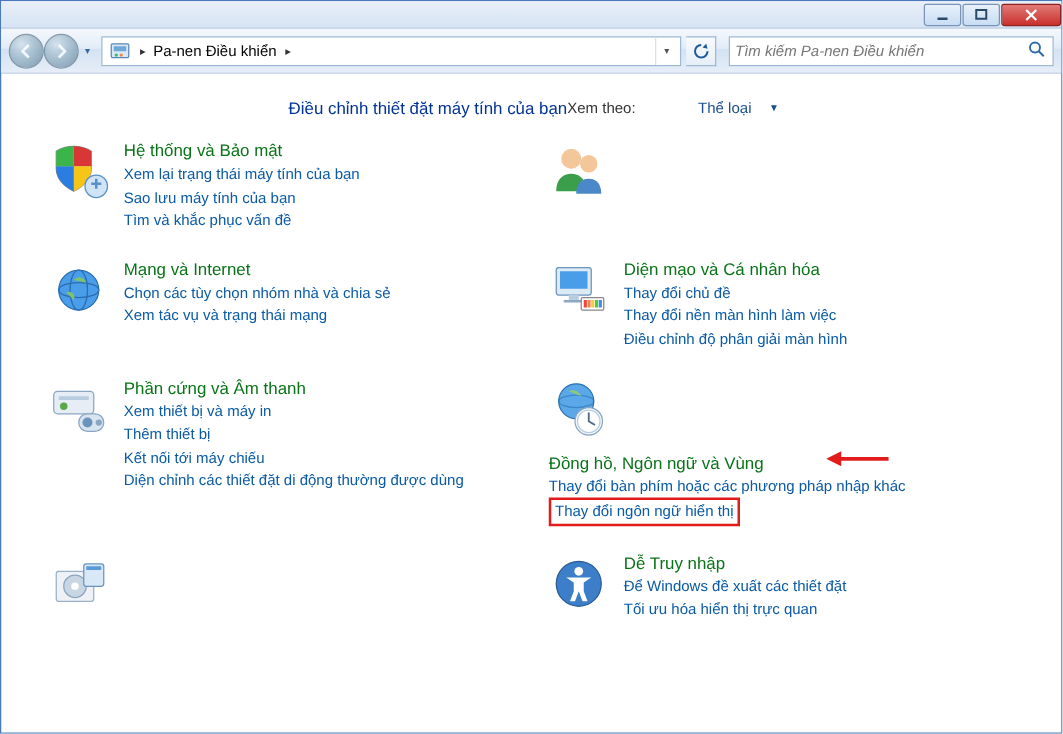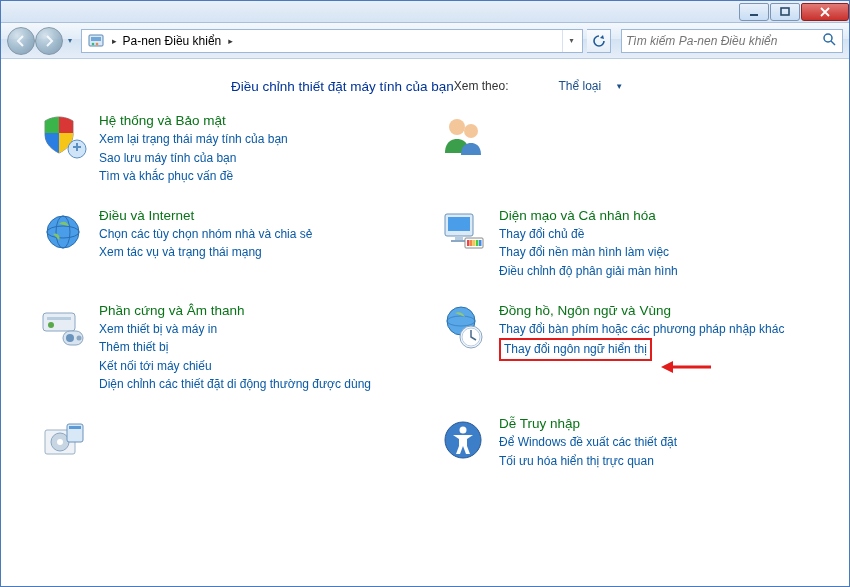--- a/index.html
+++ b/index.html
@@ -96,21 +96,21 @@
   display:flex; align-items:center; justify-content:center; color:#555; font-size:8px; cursor:pointer;
 }
 .refresh-btn {
   width: 24px; height: 24px;
   border: 1px solid #9db8d6; border-left: none;
   background: linear-gradient(#f8fbfe,#e6eef8);
   display:flex; align-items:center; justify-content:center; cursor:pointer;
   color: #1e5a99;
 }
 .search-box {
-  width: 222px; height: 24px;
+  width: 260px; height: 24px;
   border: 1px solid #9db8d6;
   margin-left: 6px;
   background: #fff;
   display: flex; align-items: center;
   padding: 0 4px;
 }
 .search-box input {
   border: none; outline: none; flex: 1; font-size: 12px;
   font-style: italic; color: #888;
   background: transparent;
@@ -313,21 +313,21 @@
         <div class="cat-icon">
           <svg viewBox="0 0 48 48">
               <circle cx="24" cy="24" r="16" fill="#4a9de8" stroke="#2a6db0"></circle>
               <ellipse cx="24" cy="24" rx="16" ry="6" fill="none" stroke="#2a6db0"></ellipse>
               <ellipse cx="24" cy="24" rx="7" ry="16" fill="none" stroke="#2a6db0"></ellipse>
               <path d="M20 16 C24 12 28 14 30 18" fill="#7fc46a"></path>
               <path d="M14 26 C18 24 22 28 20 32" fill="#7fc46a"></path>
             </svg>
         </div>
         <div class="cat-body">
-          <a class="cat-title">Điều và Internet</a>
+          <a class="cat-title">Mạng và Internet</a>
           <a class="task">Chọn các tùy chọn nhóm nhà và chia sẻ</a>
           <a class="task">Xem tác vụ và trạng thái mạng</a>
         </div>
       </div>
 
       <div class="category">
         <div class="cat-icon">
           <svg viewBox="0 0 48 48">
               <rect x="6" y="6" width="28" height="22" rx="2" fill="#dceaf6" stroke="#6a94bd"></rect>
               <rect x="9" y="9" width="22" height="14" fill="#4a9de8"></rect>
@@ -362,21 +362,21 @@
         </div>
         <div class="cat-body">
           <a class="cat-title">Phần cứng và Âm thanh</a>
           <a class="task">Xem thiết bị và máy in</a>
           <a class="task">Thêm thiết bị</a>
           <a class="task">Kết nối tới máy chiếu</a>
           <a class="task">Diện chỉnh các thiết đặt di động thường được dùng</a>
         </div>
       </div>
 
-      <div class="category" style="position:relative;">
+      <div class="category" style="position:relative;flex-direction:column;">
         <div class="cat-icon">
           <svg viewBox="0 0 48 48">
               <circle cx="22" cy="18" r="14" fill="#5aa8e8" stroke="#2a72b0"></circle>
               <ellipse cx="22" cy="18" rx="14" ry="5" fill="none" stroke="#2a72b0" opacity="0.6"></ellipse>
               <path d="M16 10 C20 8 24 10 26 14" fill="#8fc978"></path>
               <circle cx="32" cy="34" r="11" fill="#f4f8fc" stroke="#8aa6c2"></circle>
               <circle cx="32" cy="34" r="9" fill="#fff" stroke="#b8cde0"></circle>
               <path d="M32 27 L32 34 L37 37" stroke="#4a6a8a" stroke-width="1.5" fill="none"></path>
             </svg>
         </div>

